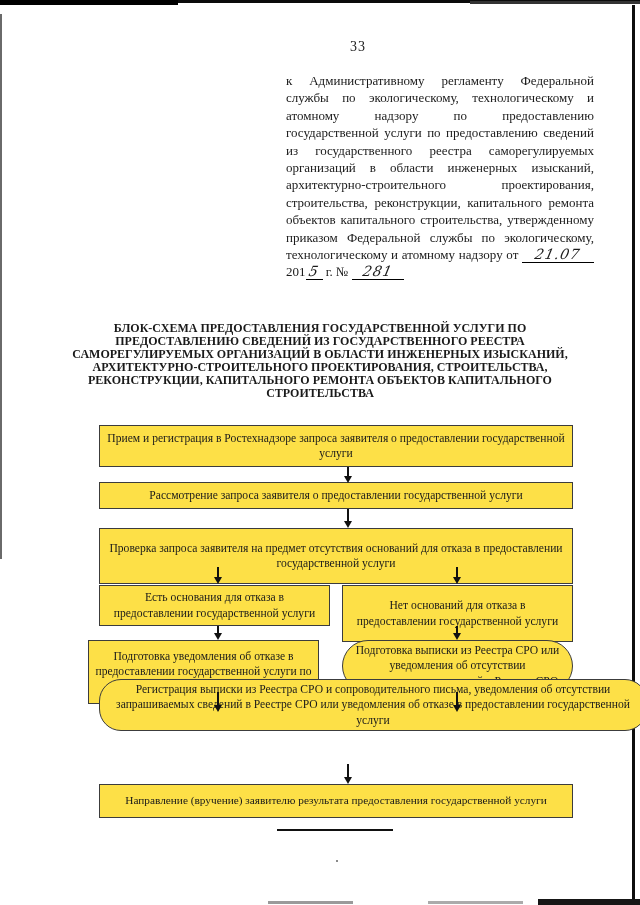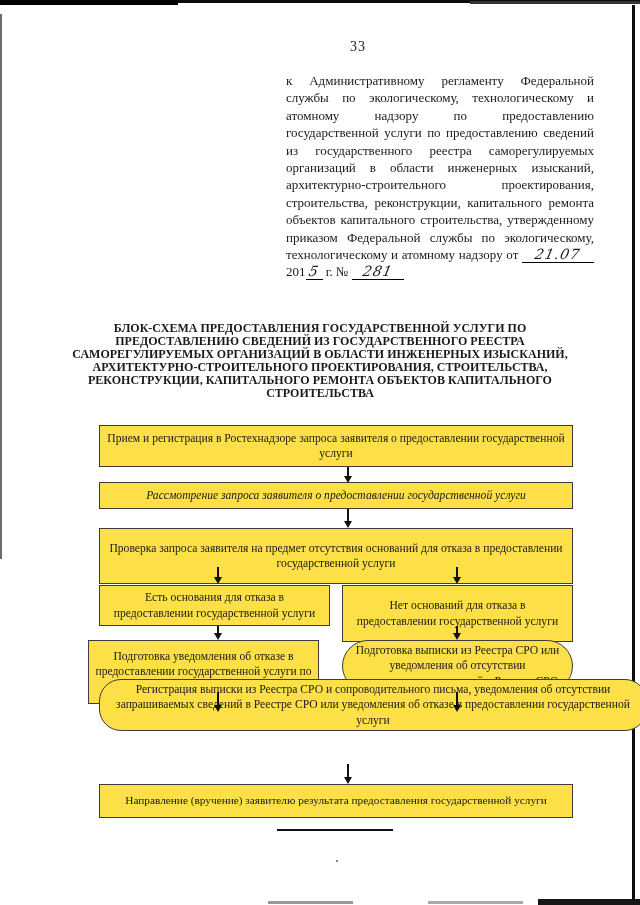--- a/index.html
+++ b/index.html
@@ -65,21 +65,21 @@
     box-sizing: border-box;
     border: 1.4px solid #3c3c3c;
     background: #fde047;
     display: flex; align-items: center; justify-content: center;
     text-align: center;
     font-size: 11.6px; line-height: 15.5px;
     padding: 1px 5px;
   }
   .fbox.narrow { padding: 1px 6px; }
   #b9 { font-size: 11.3px; white-space: nowrap; padding: 16px; }
-  #b2 { white-space: nowrap; padding: 8px; font-style: italic; }
+  #b2 { white-space: nowrap; padding: 8px; }
 
   .arrow {
     position: absolute;
     width: 1.6px; background: #111;
   }
   .arrow::after {
     content: "";
     position: absolute;
     top: 100%; left: -3.2px;
     border-left: 4px solid transparent;

